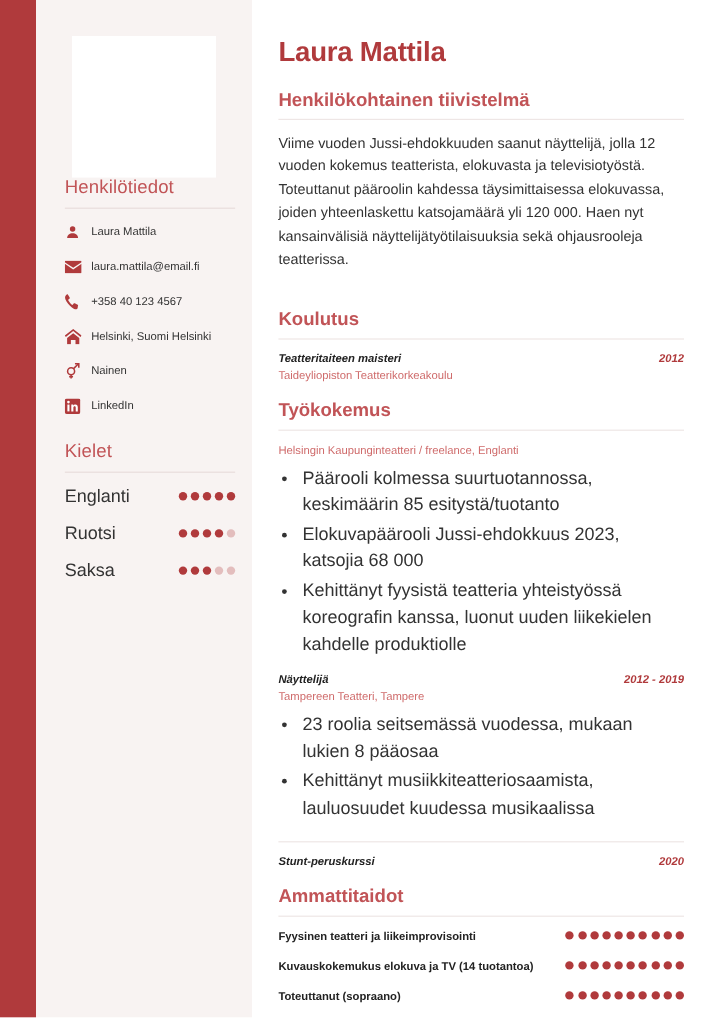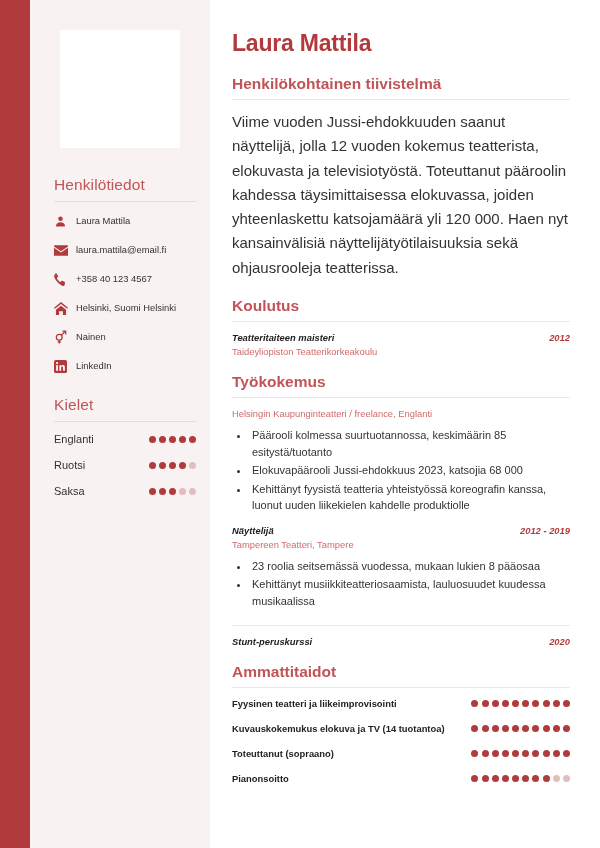--- a/index.html
+++ b/index.html
@@ -83,21 +83,21 @@
   }
 
   .lang-list { list-style: none; margin: 0; padding: 0; }
   .lang-row {
     display: flex;
     align-items: center;
     justify-content: space-between;
     margin-bottom: 14px;
   }
   .lang-name {
-    font-size: 11px;
+    font-size: 15px;
     color: #333333;
   }
   .dots { display: flex; gap: 3px; }
   .dot {
     width: 7px;
     height: 7px;
     border-radius: 50%;
     background: #e3bdbd;
   }
   .dot.on { background: #b03a3c; }
@@ -122,24 +122,24 @@
     font-weight: bold;
     margin: 0;
     padding: 0 0 6px 0;
   }
   .main-rule {
     height: 1px;
     background: #eee6e5;
     margin: 0 0 10px 0;
   }
   .summary {
-    font-size: 15px;
+    font-size: 12px;
     color: #333333;
     line-height: 1.62;
-    margin: 0 0 17px 0;
+    margin: 0 0 31px 0;
     text-align: left;
   }
   .section { margin-bottom: 16px; }
   .entry { margin-bottom: 11px; }
   .entry-top {
     display: flex;
     justify-content: space-between;
     align-items: flex-end;
     font-style: italic;
   }
@@ -159,21 +159,21 @@
     font-size: 9.4px;
     color: #cf6b6b;
     margin-top: 3px;
   }
   .bullets {
     margin: 8px 0 0 0;
     padding: 0 0 0 18px;
     list-style: disc;
   }
   .bullets li {
-    font-size: 11px;
+    font-size: 15px;
     color: #333333;
     line-height: 1.5;
     margin-bottom: 2px;
     padding-left: 2px;
   }
   .skill-row {
     display: flex;
     justify-content: space-between;
     align-items: center;
     margin-bottom: 14px;
@@ -189,21 +189,21 @@
 <body>
 
 <div class="page">
 
   <div class="stripe"></div>
 
   <aside class="sidebar">
 
     <div class="photo-box"></div>
 
-    <div class="side-section" style="margin-top:28px;">
+    <div class="side-section" style="">
       <h2 class="side-heading">Henkilötiedot</h2>
       <div class="side-rule"></div>
       <ul class="contact-list">
 
         <li class="contact-item">
           <span class="c-icon">
             <svg width="13" height="13" viewBox="0 0 24 24" fill="currentColor">
                 <circle cx="12" cy="7" r="4.2"></circle>
                 <path d="M3.6 21c0-4.6 3.8-7.4 8.4-7.4s8.4 2.8 8.4 7.4z"></path>
               </svg>

